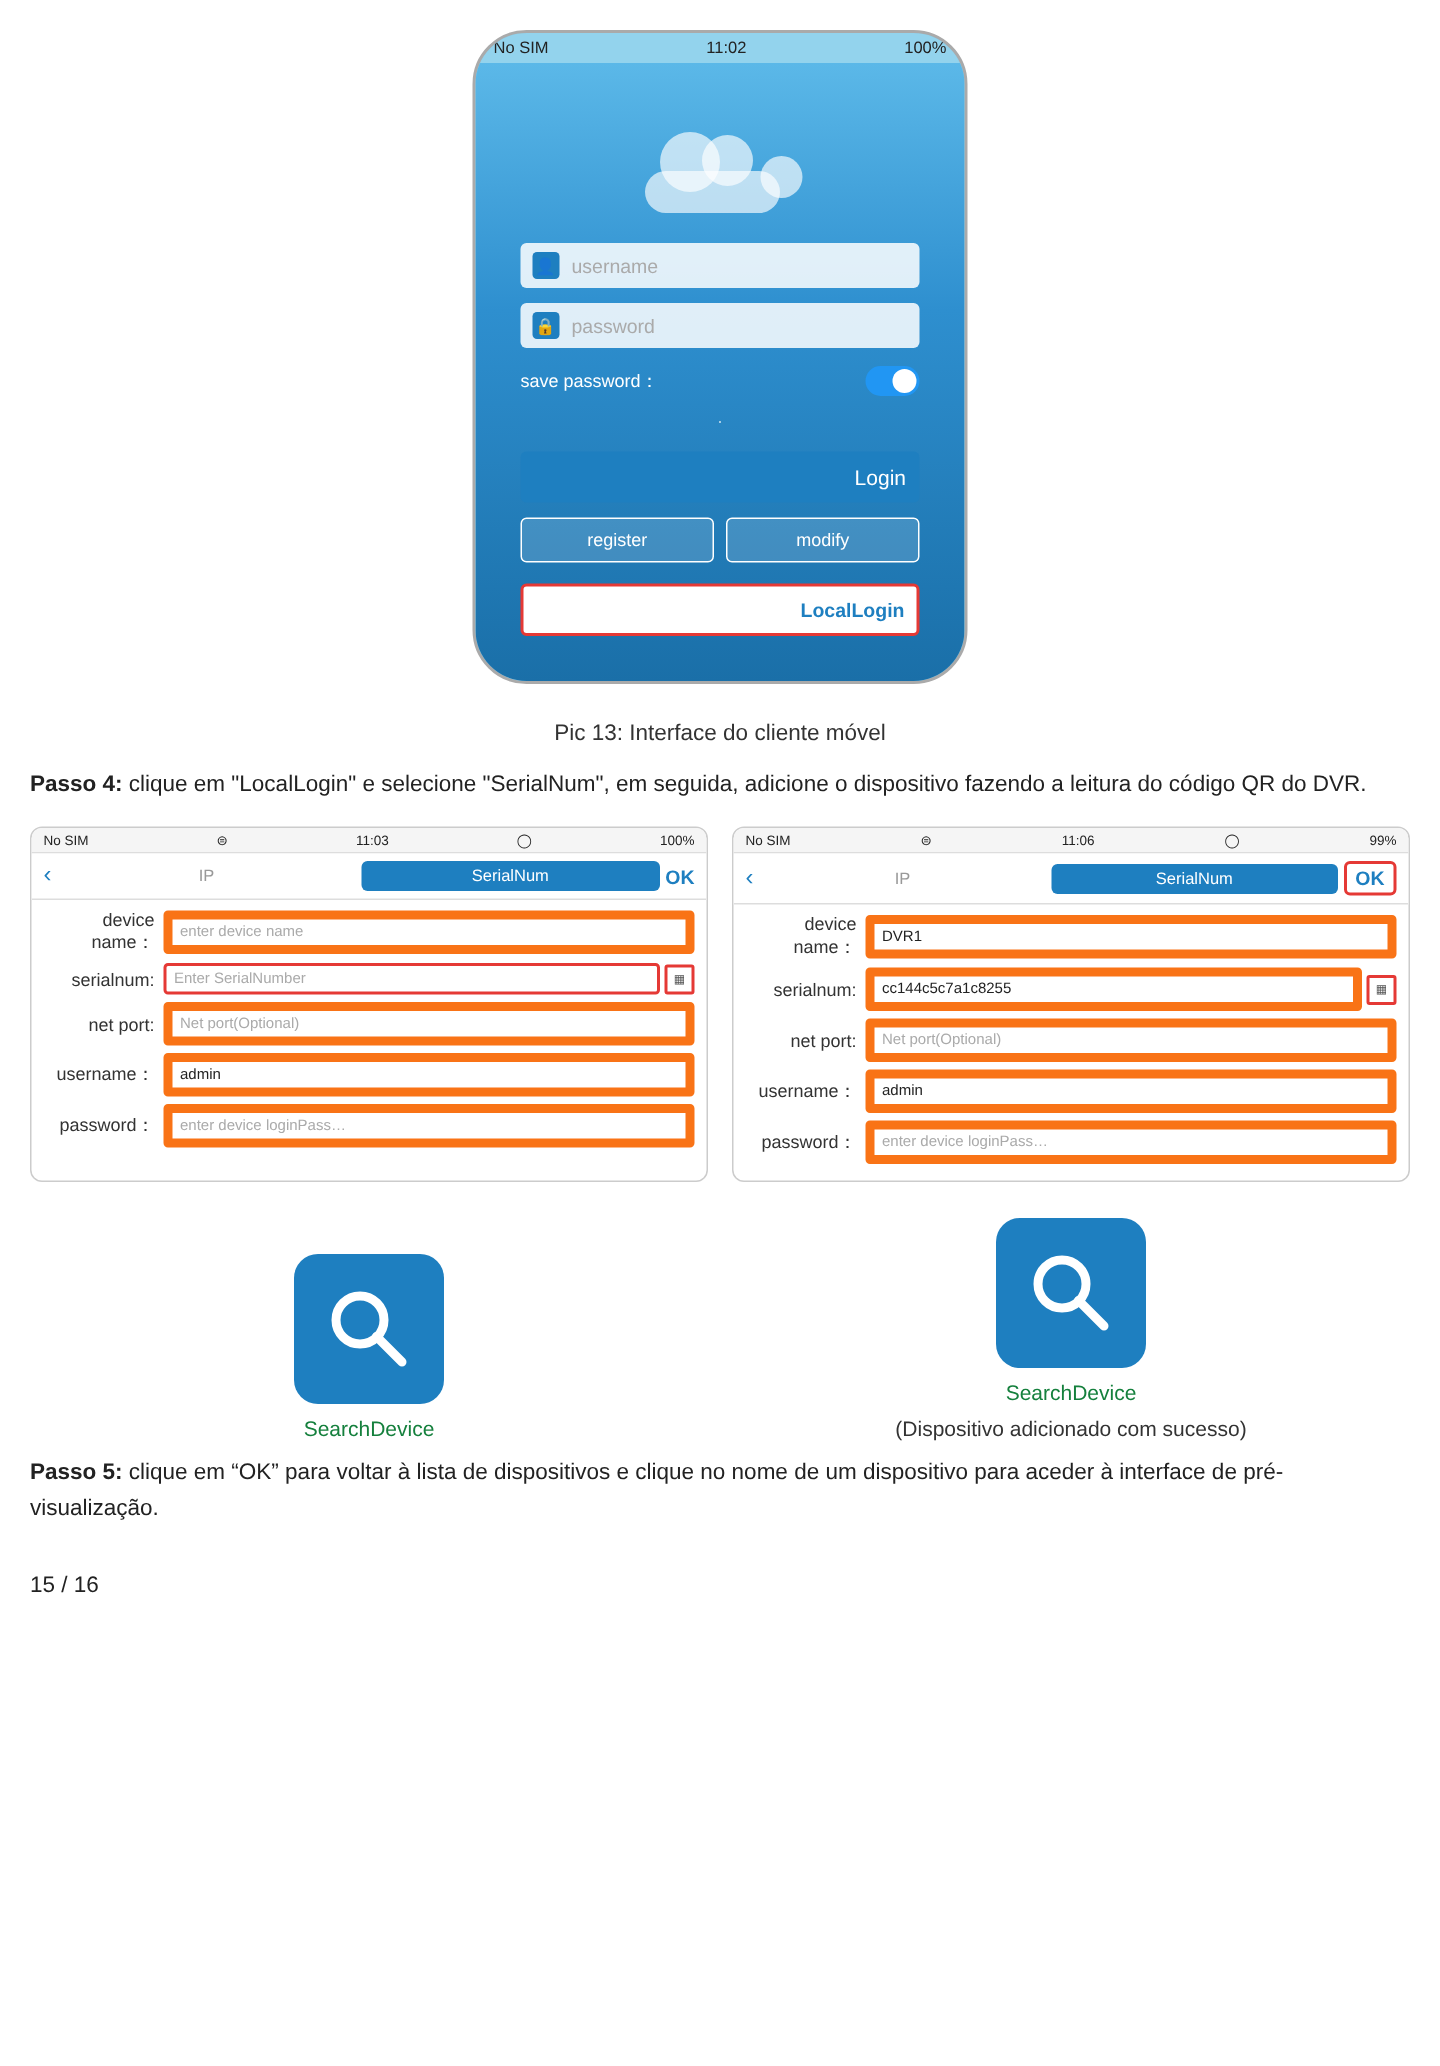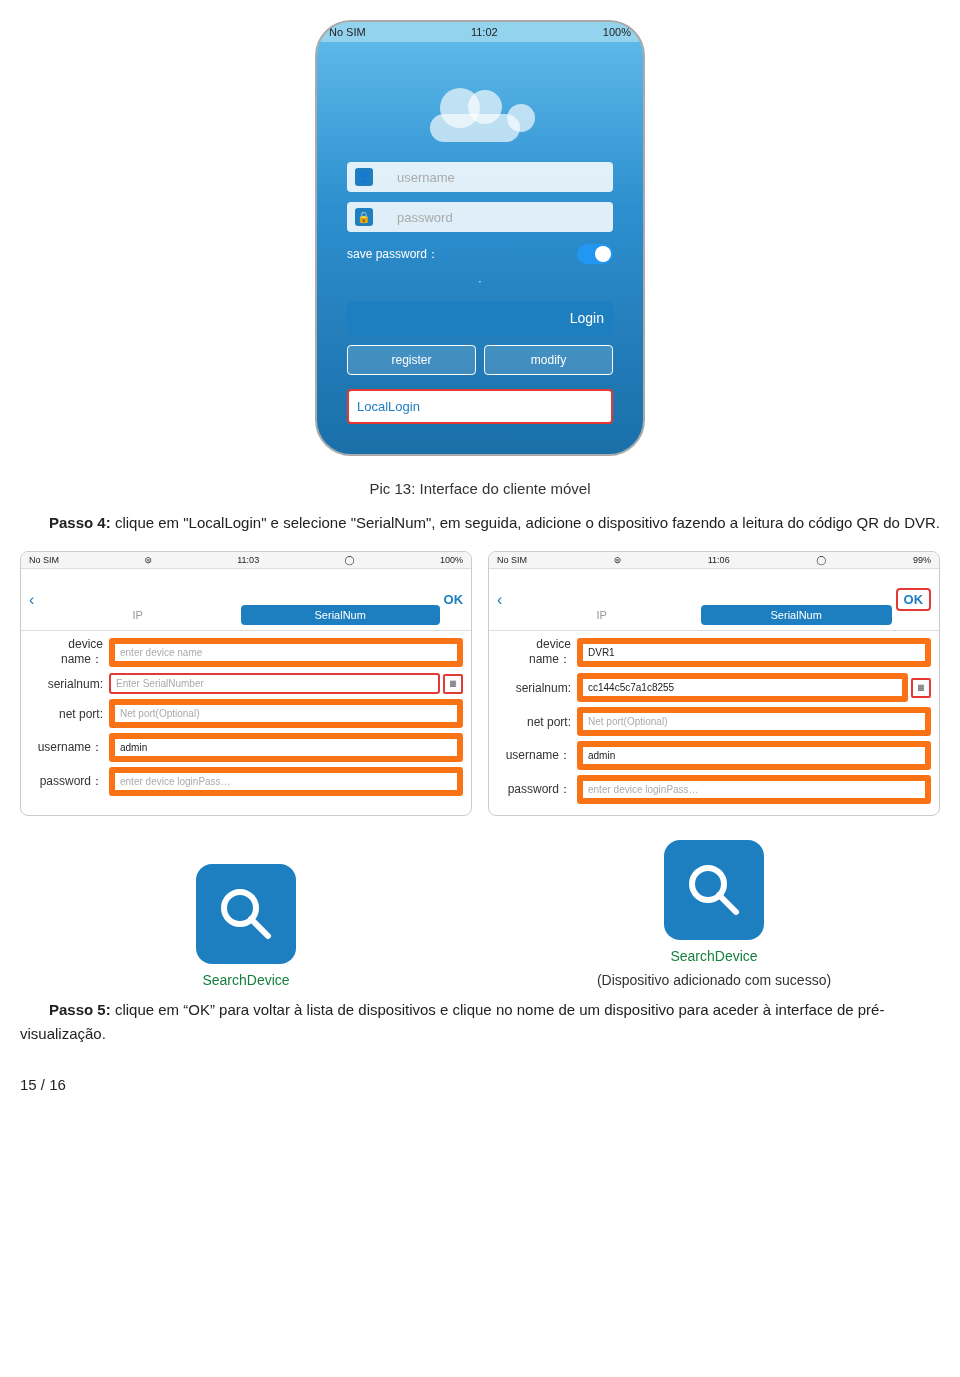--- a/index.html
+++ b/index.html
@@ -48,21 +48,21 @@
       justify-content: center;
       align-items: flex-end;
       margin-bottom: 10px;
     }
     .input-row {
       display: flex;
       align-items: center;
       background: rgba(255,255,255,0.85);
       border-radius: 4px;
       padding: 6px 8px;
-      gap: 24px;
+      gap: 8px;
     }
     .input-icon {
       width: 18px; height: 18px;
       background: #1e7fc0;
       border-radius: 3px;
       display: flex; align-items: center; justify-content: center;
       color: #fff;
       font-size: 11px;
       flex-shrink: 0;
     }
@@ -121,43 +121,43 @@
       text-align: center;
       font-size: 12px;
       cursor: pointer;
     }
     .local-login-btn {
       background: #fff;
       border: 2px solid #e53935;
       border-radius: 4px;
       color: #1e7fc0;
       font-size: 13px;
-      font-weight: normal;
+      font-weight: bold;
       padding: 8px;
-      text-align: left;
+      text-align: right;
       cursor: pointer;
       margin-top: 4px;
     }
 
     
     .caption-area {
       text-align: center;
       font-size: 15px;
       color: #333;
       margin-bottom: 14px;
     }
 
     
     .paragraph {
       font-size: 15px;
       line-height: 1.6;
       color: #222;
       margin-bottom: 16px;
     }
-    .paragraph strong { font-weight: bold; margin-left: 29px; }
+    .paragraph strong { font-weight: bold; }
 
     
     .two-phones {
       display: flex;
       gap: 16px;
       margin-bottom: 24px;
     }
     .small-phone {
       flex: 1;
       border: 1px solid #ccc;
@@ -189,21 +189,20 @@
       cursor: pointer;
     }
     .sp-tab {
       flex: 1;
       text-align: center;
       padding: 4px 6px;
       font-size: 11px;
       color: #999;
       border-radius: 4px;
       cursor: pointer;
-      margin-top: 31px;
     }
     .sp-tab.active {
       background: #1e7fc0;
       color: #fff;
     }
     .sp-ok {
       font-size: 13px;
       color: #1e7fc0;
       font-weight: bold;
       cursor: pointer;

